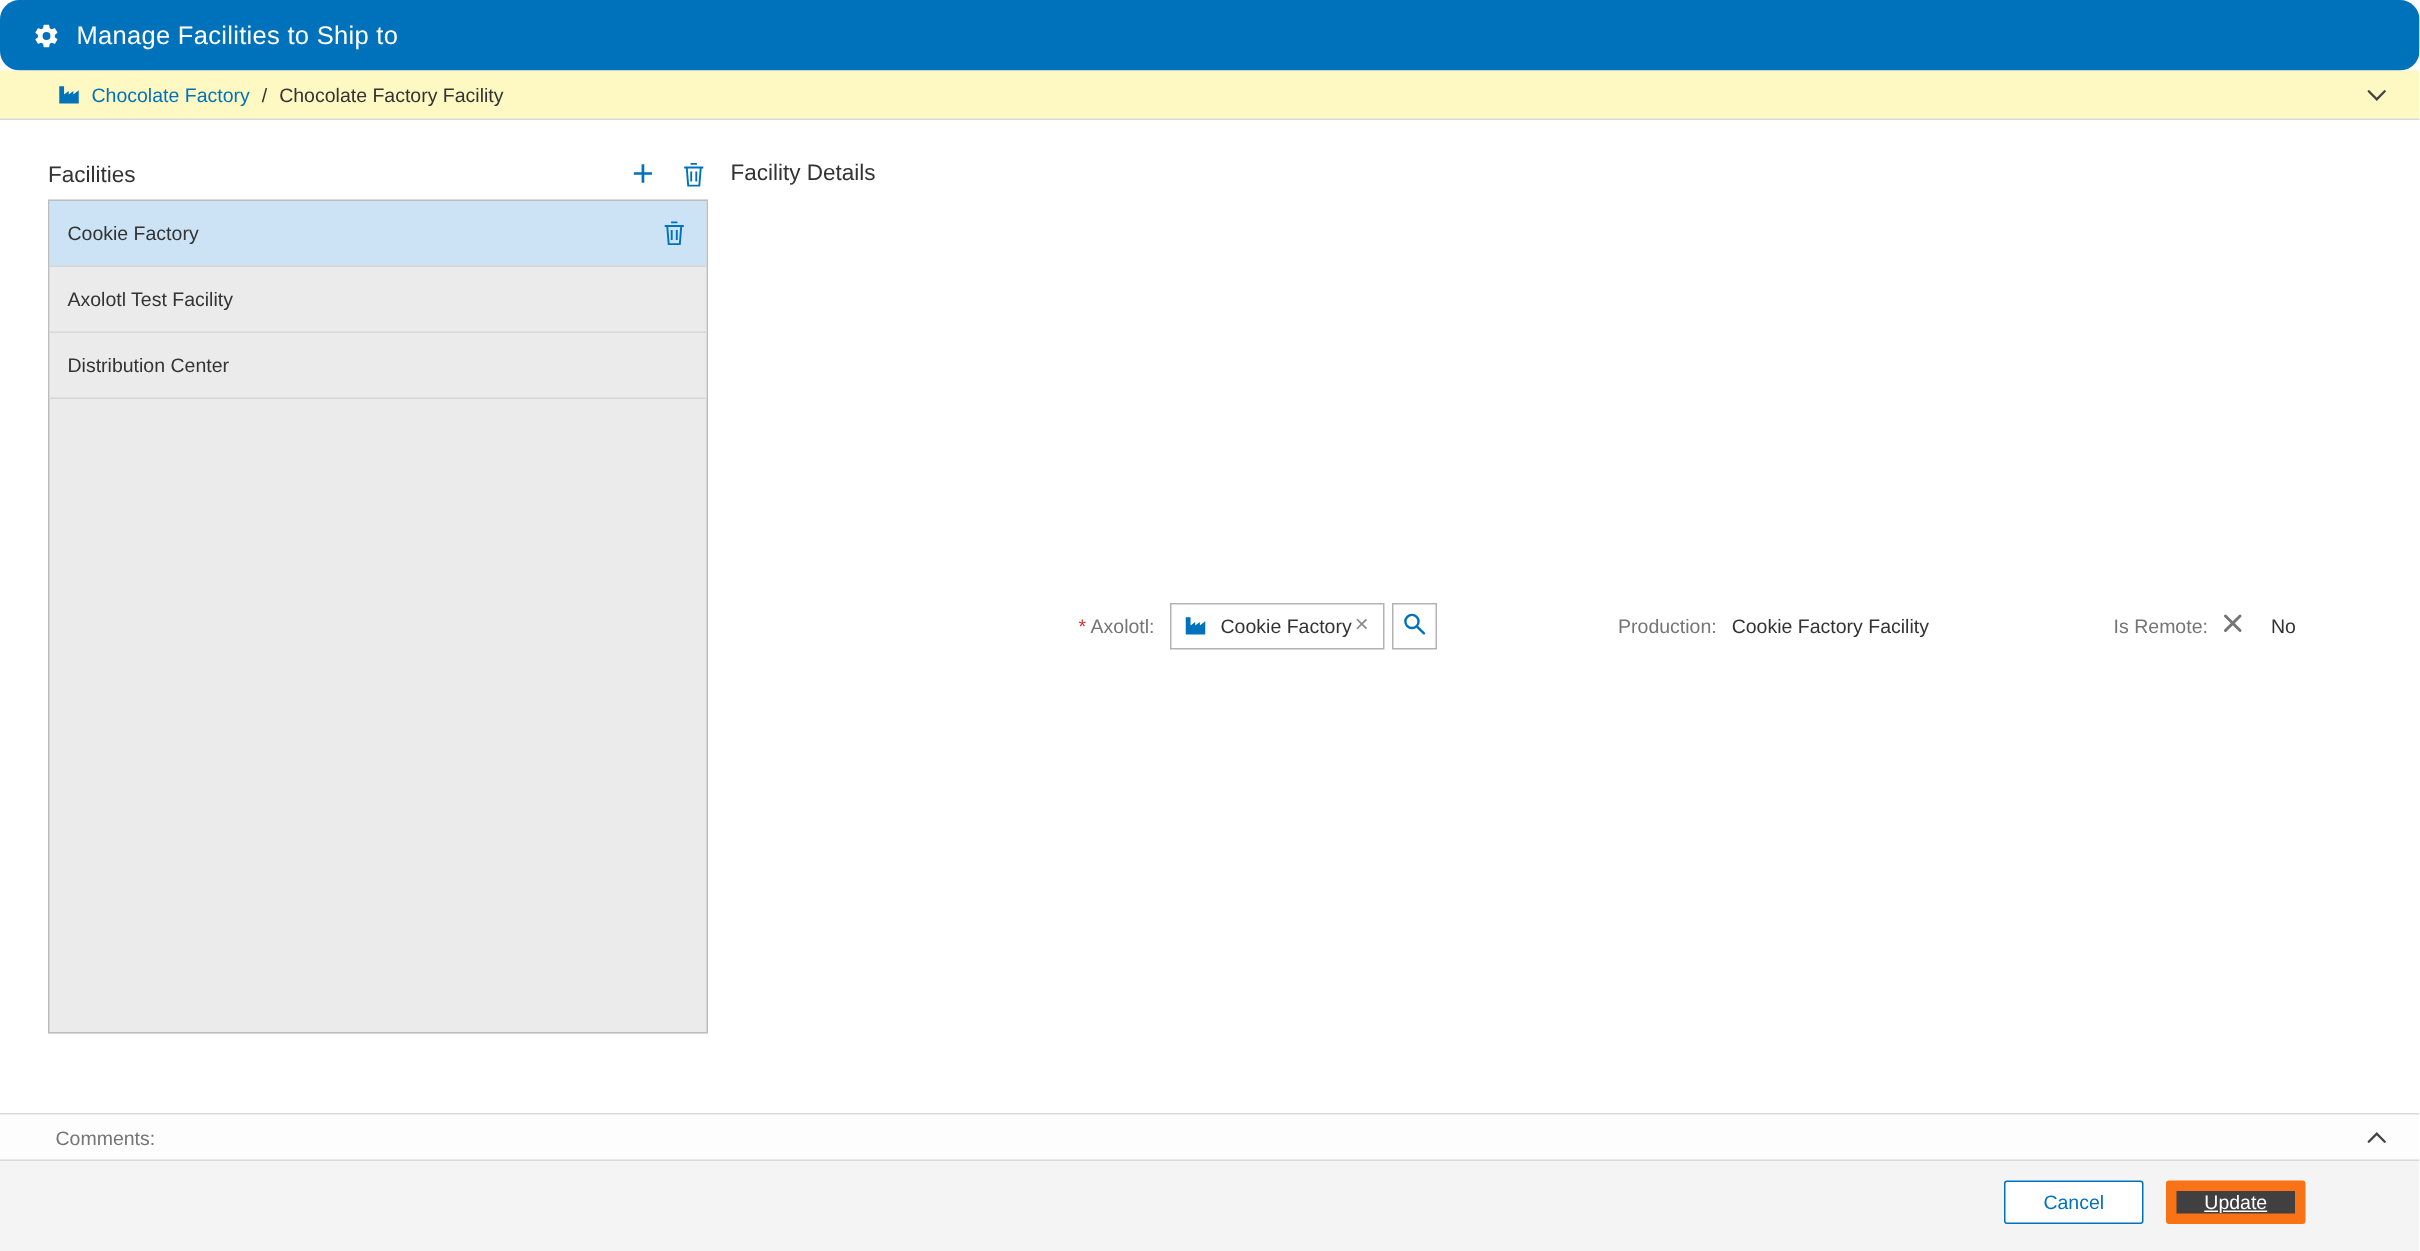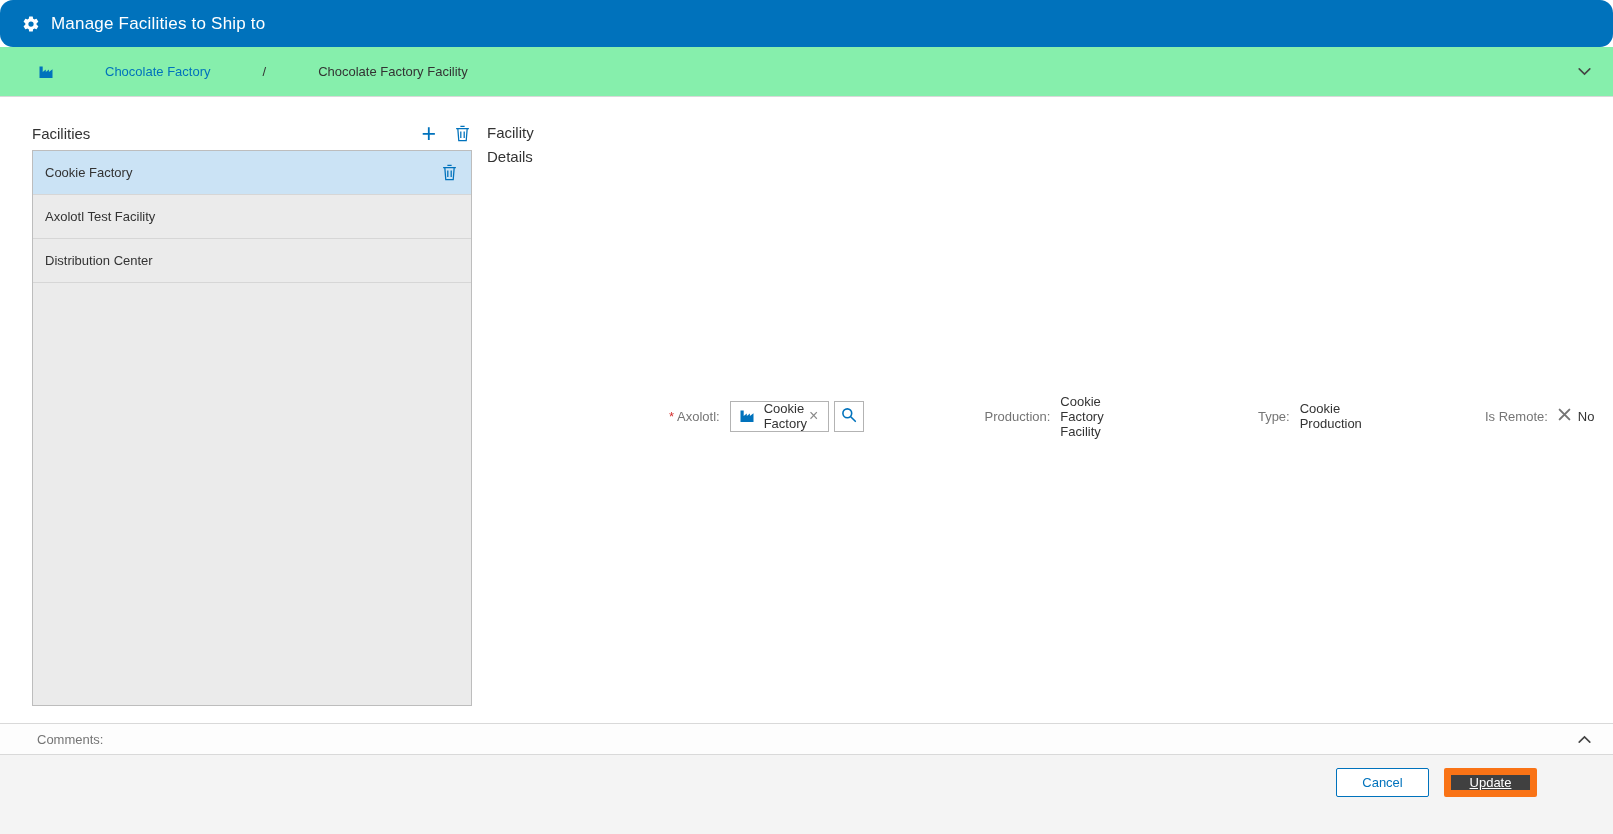--- a/index.html
+++ b/index.html
@@ -20,29 +20,28 @@
     align-items: center;
     padding: 0 0 0 22px;
     flex: none;
     border-radius: 13px;
   }
   .titlebar .app-icon { display: flex; align-items: center; margin-right: 11px; }
   .titlebar .app-title { color: #ffffff; font-size: 17px; letter-spacing: 0.2px; }
 
   
   .breadcrumb {
-    height: 50px;
-    background: #86efac;
+    height: 33px;
+    background: #fef9c3;
     border-bottom: 1px solid #d9d9d9;
     display: flex;
     align-items: center;
     padding: 0 18px 0 38px;
     flex: none;
     font-size: 13px;
-    gap: 44px;
   }
   .breadcrumb .crumb-icon { display: flex; align-items: center; margin-right: 7px; }
   .breadcrumb a.crumb-link { color: #0072BC; text-decoration: none; cursor: pointer; }
   .breadcrumb .crumb-sep { color: #333; margin: 0 8px; }
   .breadcrumb .crumb-current { color: #333; }
   .breadcrumb .spacer { flex: 1; }
   .icon-btn {
     background: none; border: none; cursor: pointer;
     display: flex; align-items: center; justify-content: center;
     padding: 2px;
@@ -124,39 +123,39 @@
   .clear-btn {
     background: none; border: none; cursor: pointer;
     color: #8a8a8a; font-size: 16px; line-height: 14px; padding: 0 2px;
   }
   .search-btn {
     width: 30px; height: 31px; margin-left: 5px;
     background: #fff; border: 1px solid #b3b3b3;
     display: flex; align-items: center; justify-content: center;
     cursor: pointer;
   }
-  .remote-value { display: flex; align-items: center; gap: 7px; color: #333; }
+  .remote-value { display: flex; align-items: center; gap: 19px; color: #333; }
 
   
   .comments-bar {
     height: 31px;
     flex: none;
     border-top: 1px solid #d9d9d9;
     background: #fdfdfd;
     display: flex;
     align-items: center;
     padding: 0 18px 0 37px;
     font-size: 13px;
     color: #757575;
   }
   .comments-bar .spacer { flex: 1; }
 
   
   .footer {
-    height: 80px;
+    height: 61px;
     flex: none;
     background: #f4f4f4;
     border-top: 1px solid #d9d9d9;
     display: flex;
     align-items: flex-start;
     justify-content: flex-end;
     padding: 13px 76px 0 0;
     gap: 15px;
   }
   .btn {
@@ -255,24 +254,20 @@
           </span>
         </button>
       </span>
     </div>
 
     <div class="form-row">
       <span class="form-label">Production:</span>
       <span class="form-value">Cookie Factory Facility</span>
     </div>
 
-    <div class="form-row">
-      <span class="form-label">Type:</span>
-      <span class="form-value">Cookie Production</span>
-    </div>
 
     <div class="form-row">
       <span class="form-label">Is Remote:</span>
       <span class="remote-value">
         <span>
           <svg width="13" height="13" viewBox="0 0 12 12">
               <path stroke="#757575" stroke-width="1.8" stroke-linecap="round" d="M1.5 1.5l9 9M10.5 1.5l-9 9"></path>
             </svg>
         </span>
         <span>No</span>

